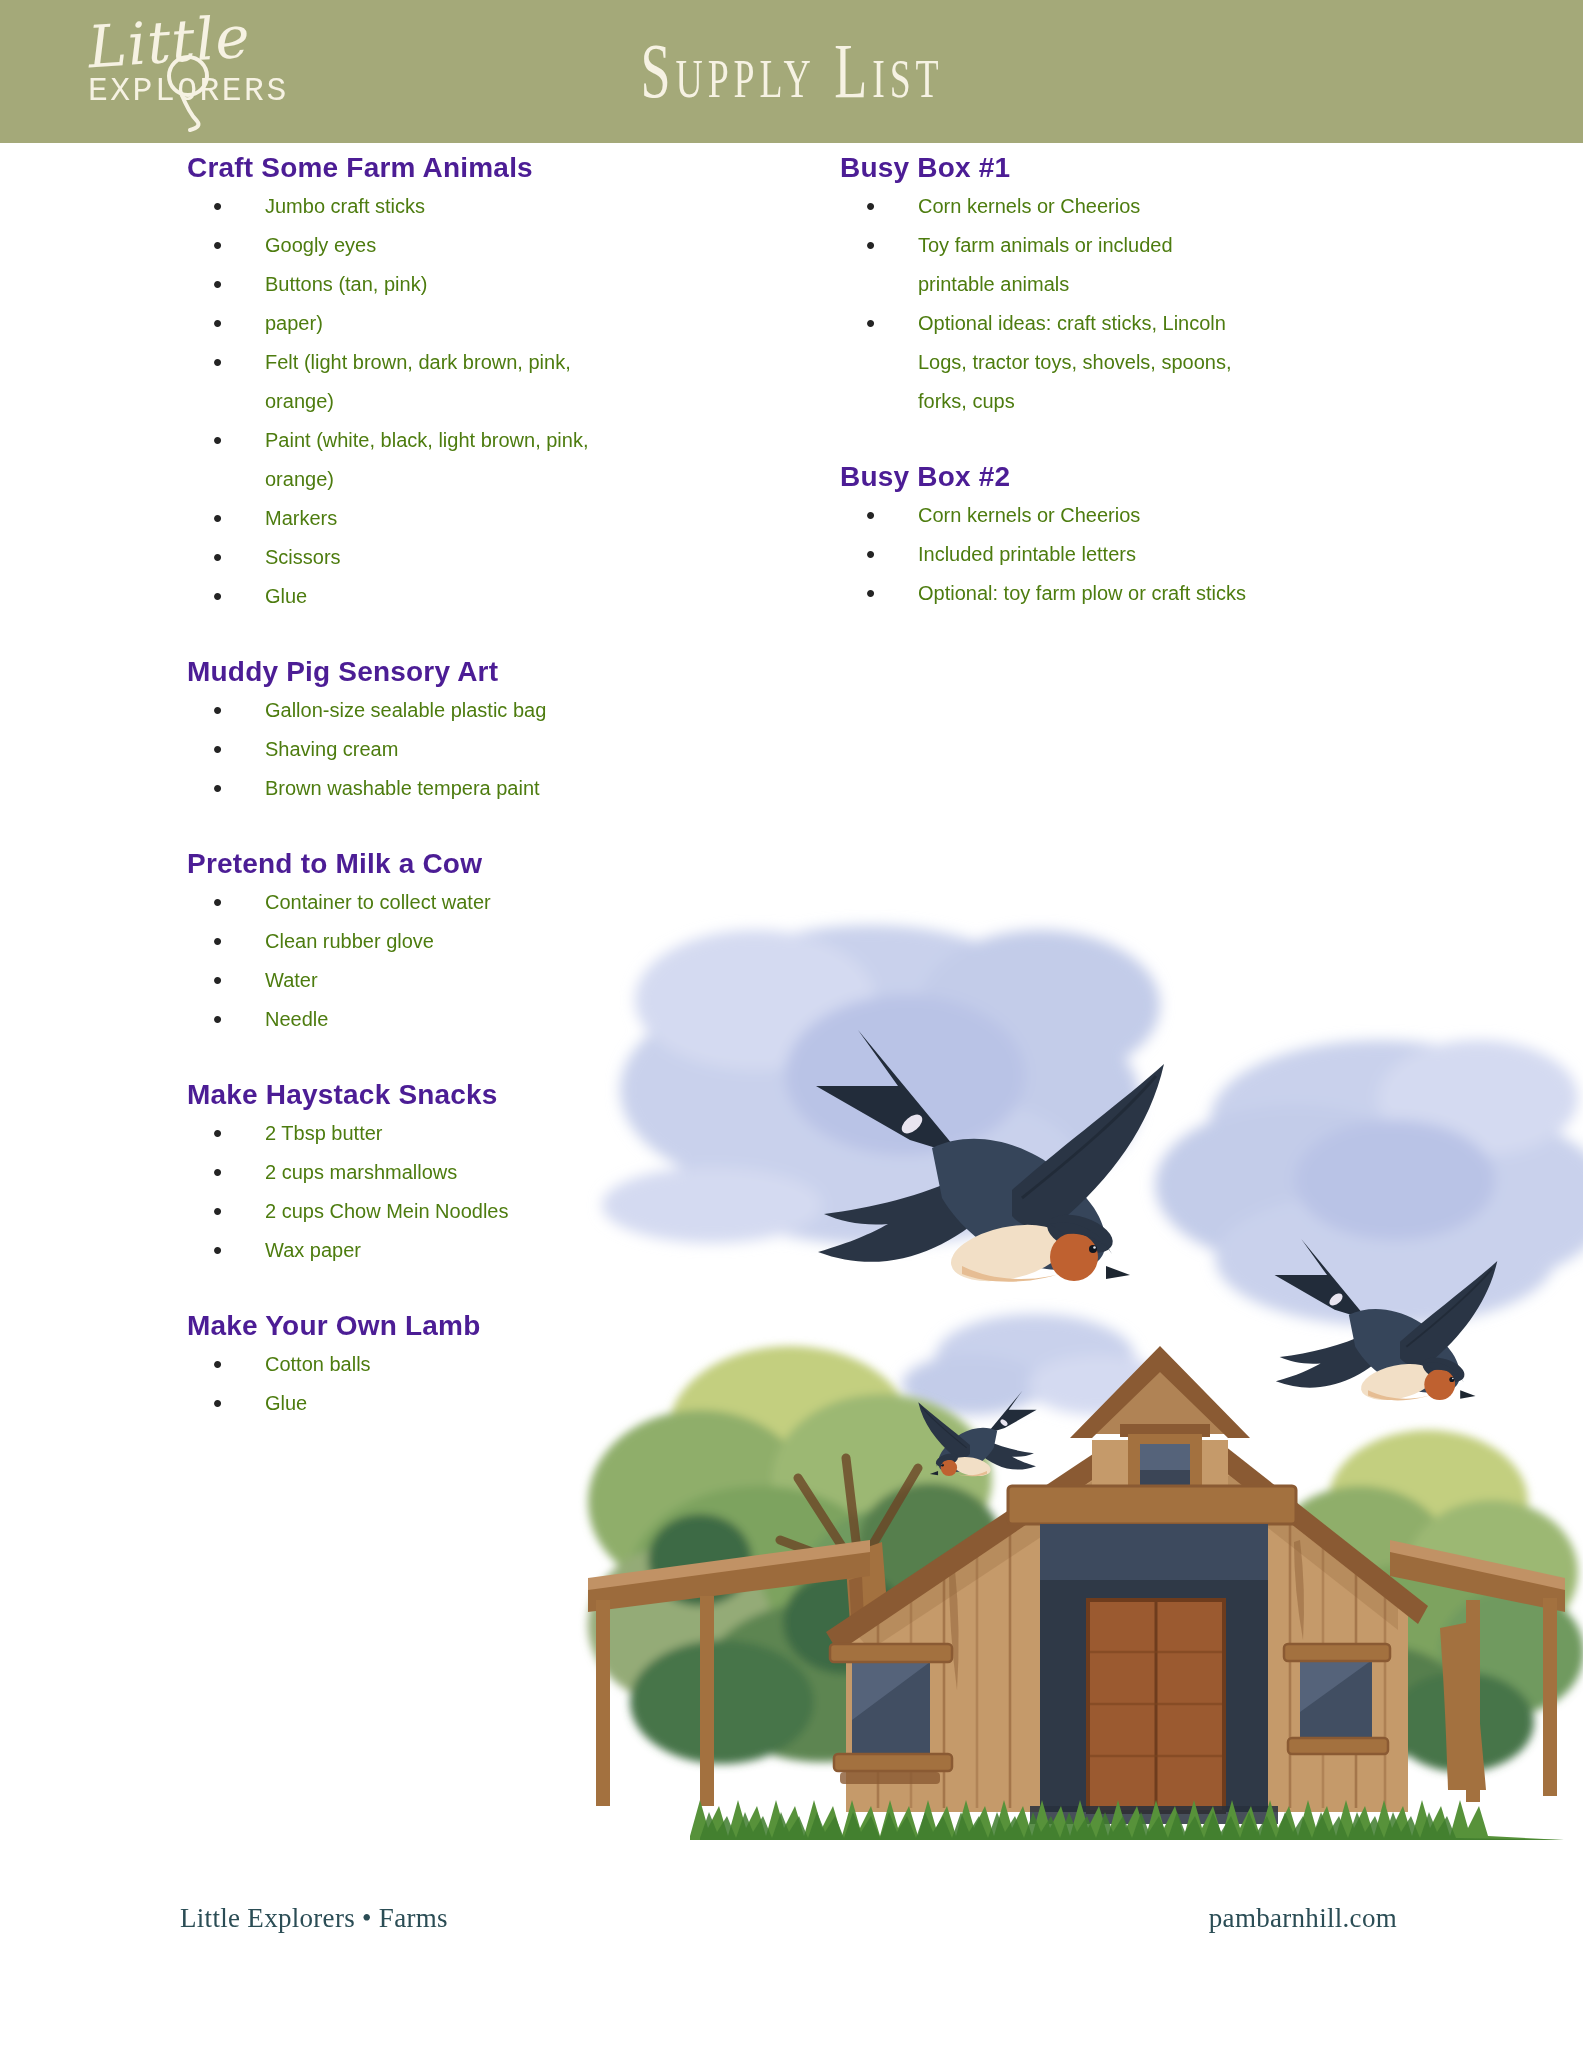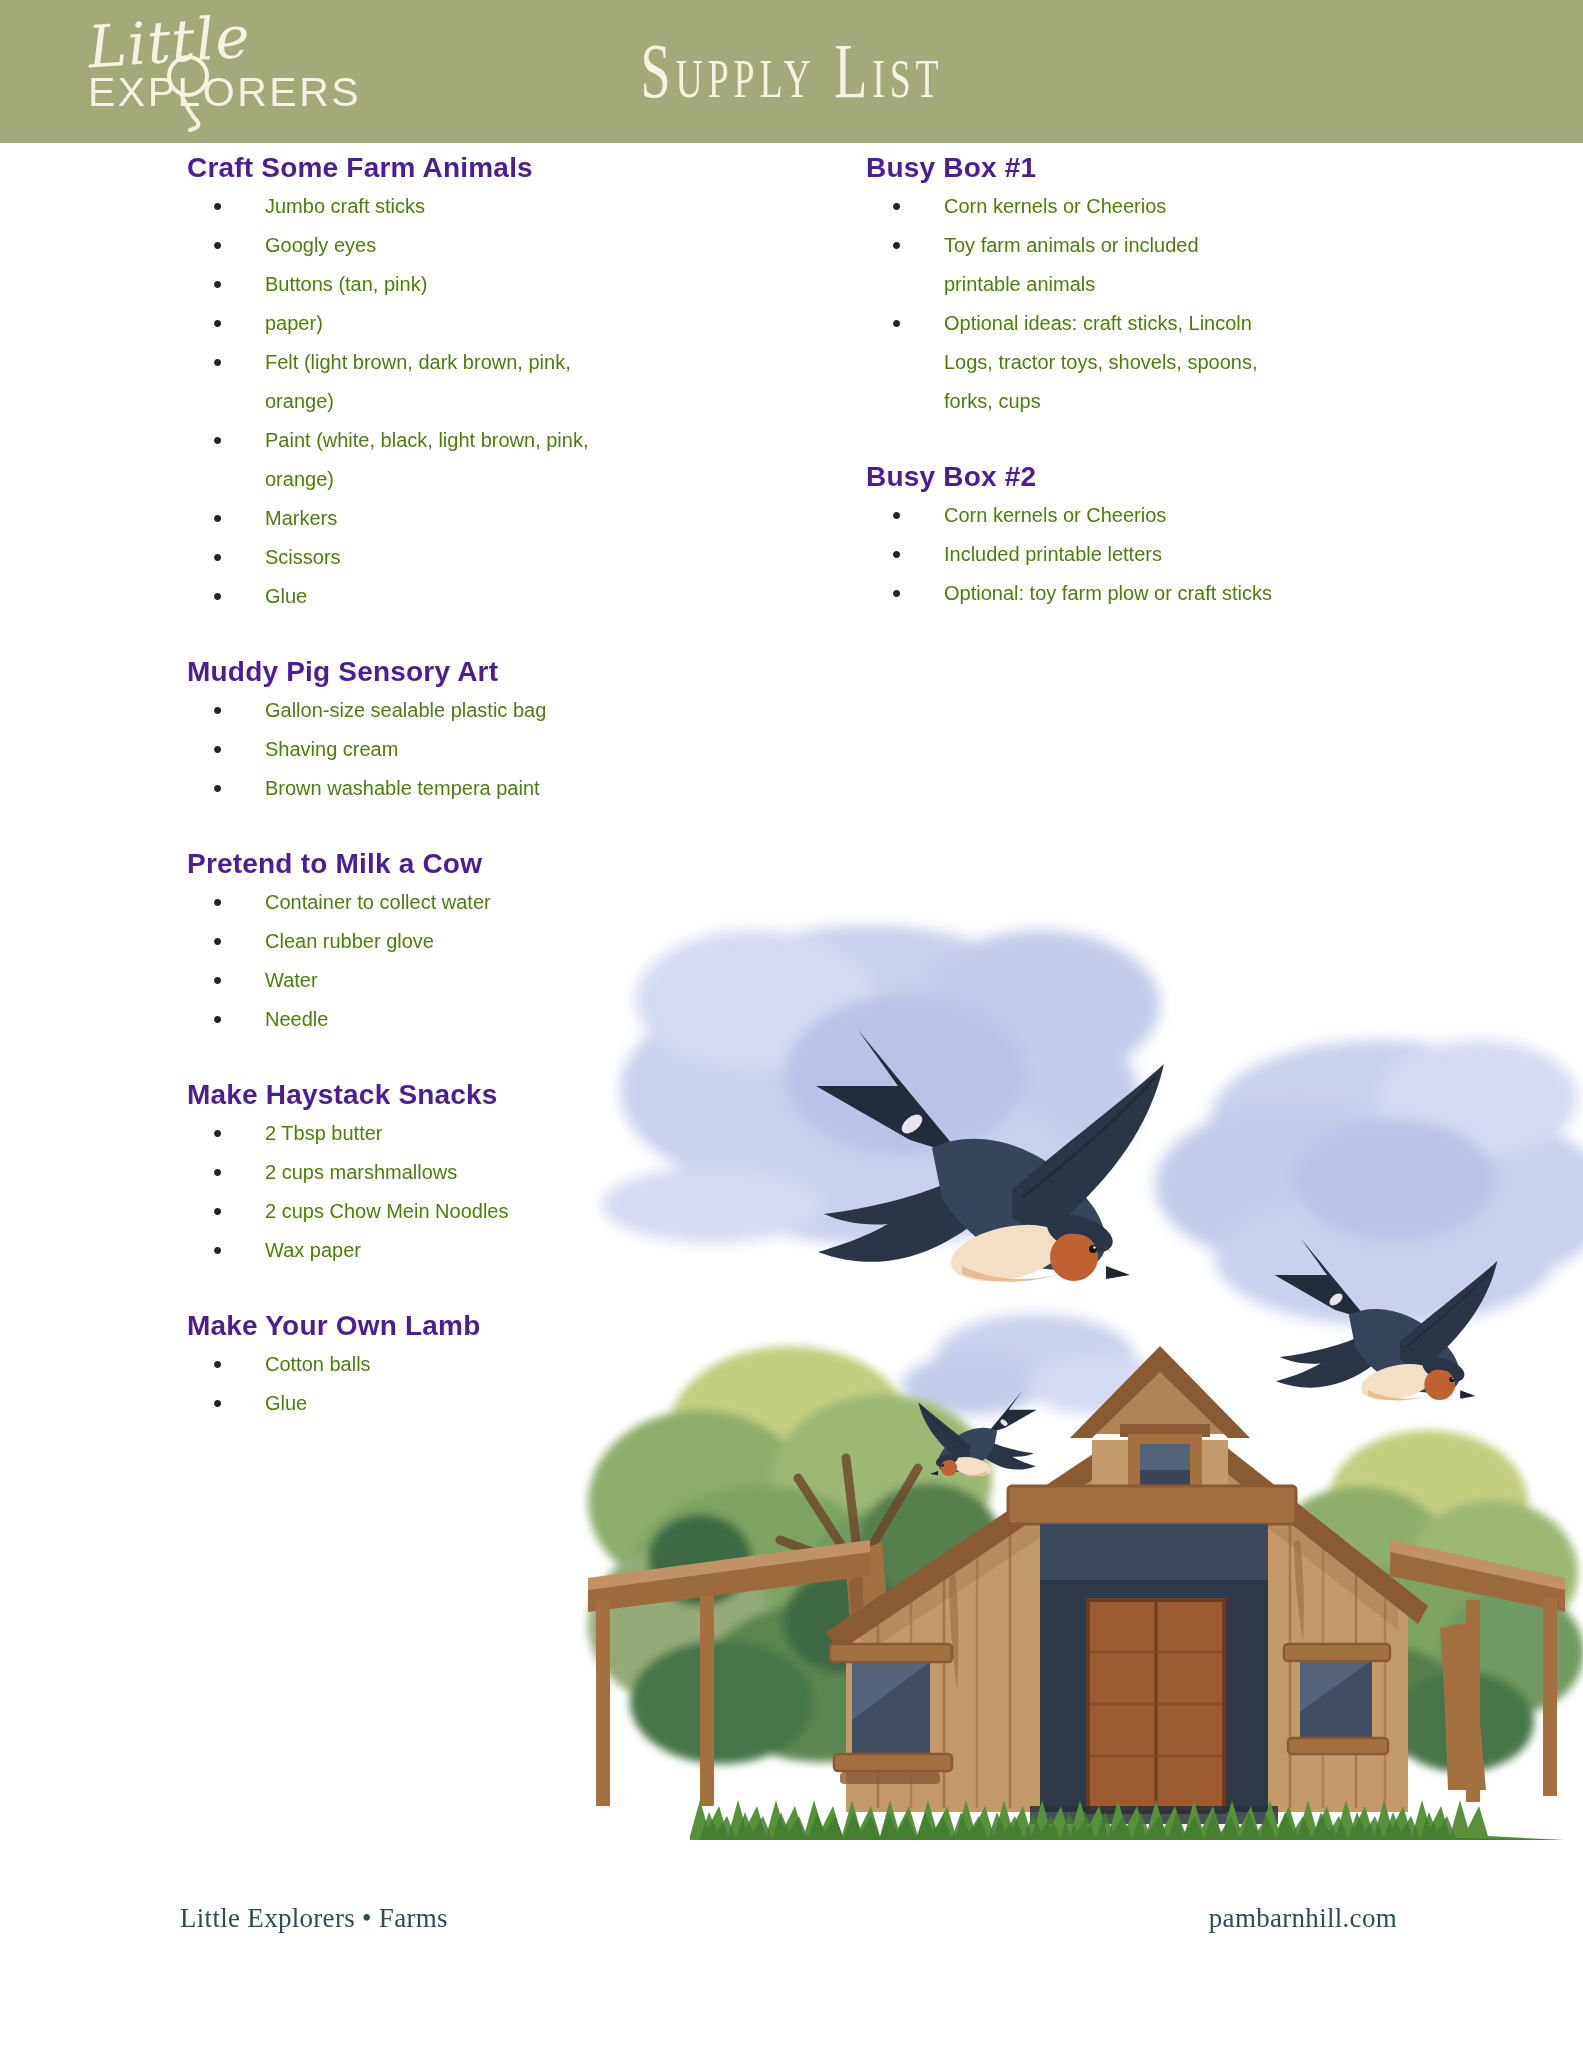--- a/index.html
+++ b/index.html
@@ -8,34 +8,34 @@
     background:#ffffff;font-family:"Liberation Sans", sans-serif;
   }
   
   .header{position:absolute;left:0;top:0;width:1583px;height:143px;background:#a4a979;}
   .logo{position:absolute;left:88px;top:12px;color:#f6f2e3;}
   .logo-little{
     font-family:"DejaVu Serif", serif;font-style:italic;font-size:58px;line-height:60px;
     transform:rotate(-4deg);display:inline-block;letter-spacing:1px;
   }
   .logo-explorers{
-    font-family:Liberation Sans, sans-serif;font-size:41px;line-height:36px;
+    font-family:Liberation Mono, monospace;font-size:33px;line-height:36px;
     letter-spacing:2.5px;margin-top:2px;
   }
   .logo-mag{position:absolute;left:148px;top:44px;}
   .page-title{
     position:absolute;left:50%;top:26px;transform:translateX(-50%) scale(0.82,1.18);
     transform-origin:center top;
     font-family:"Liberation Serif", serif;font-variant:small-caps;
     font-size:66px;color:#f6f2e3;letter-spacing:6px;white-space:nowrap;
   }
   
   .col{position:absolute;top:148px;width:585px;}
   .col-left{left:187px;}
-  .col-right{left:866px;}
+  .col-right{left:840px;}
   .section + .section{margin-top:36px;}
   .heading{
     font-size:28px;font-weight:bold;color:#4c1d95;line-height:39px;margin:0;
     letter-spacing:0.2px;
   }
   .item{position:relative;padding-left:78px;}
   .bullet{
     position:absolute;left:26px;top:0;font-size:26px;line-height:39px;color:#242424;
   }
   .line{font-size:20px;line-height:39px;color:#4d7c0f;white-space:nowrap;}

